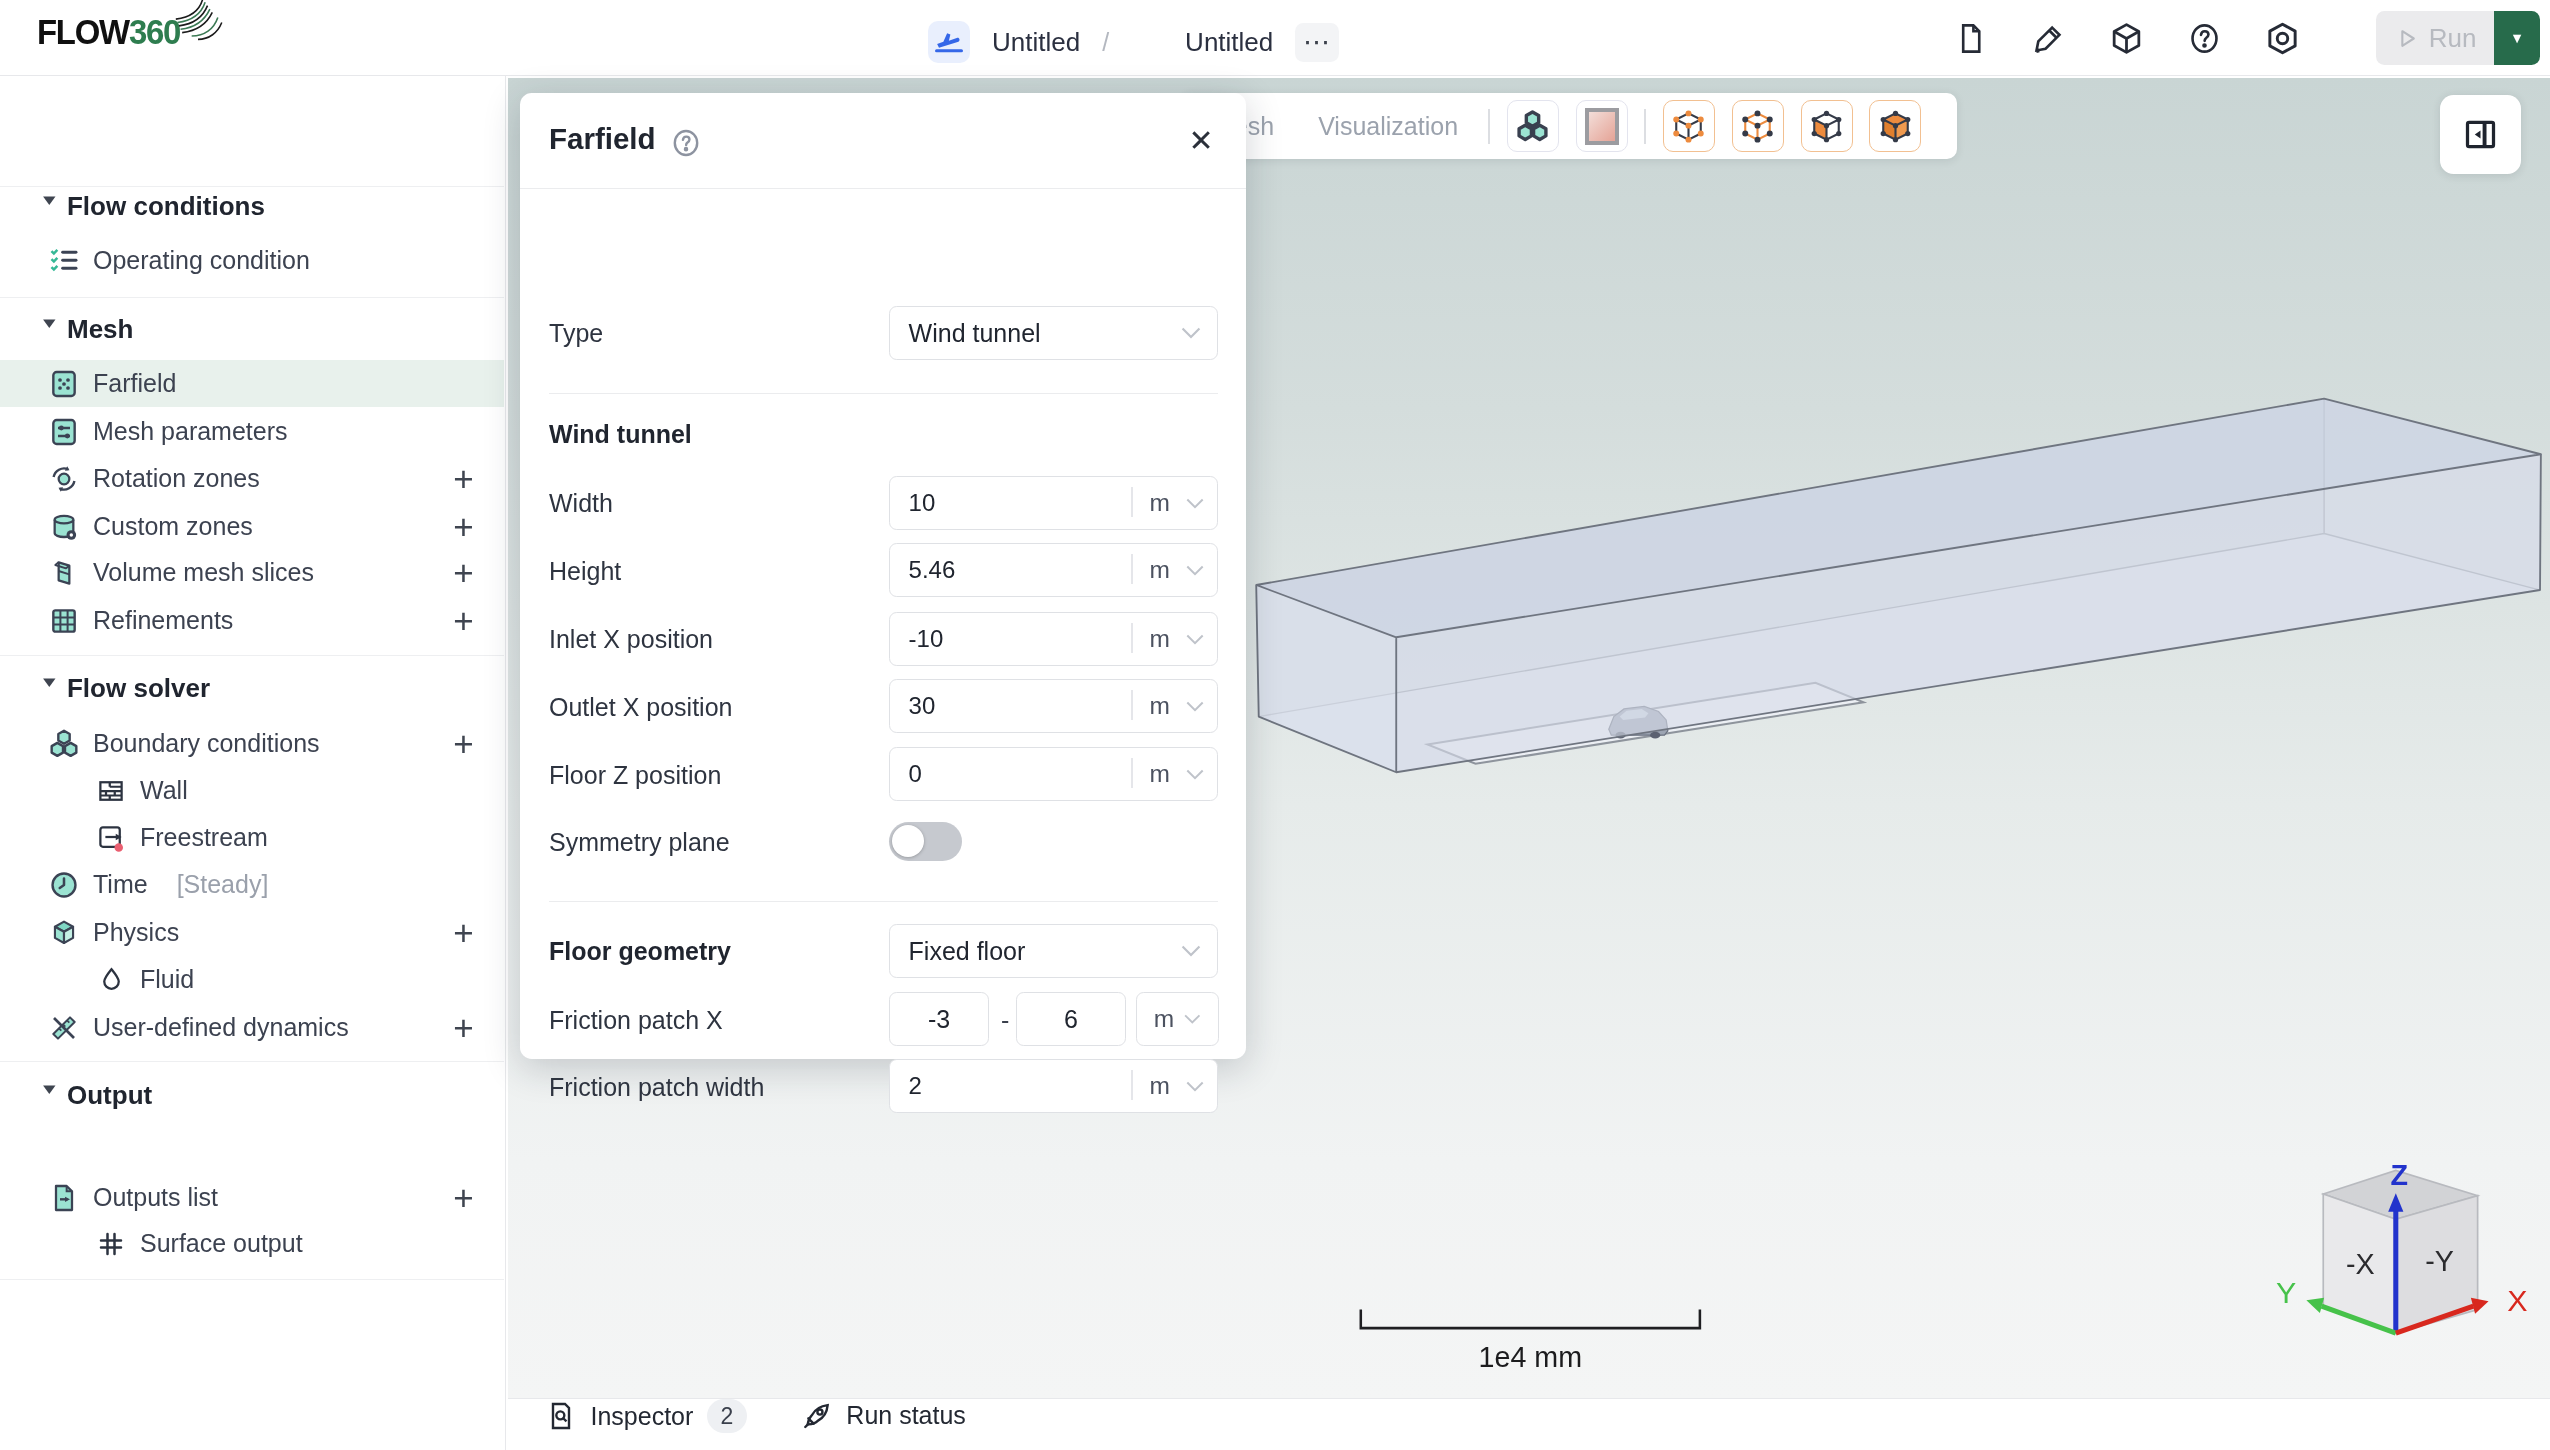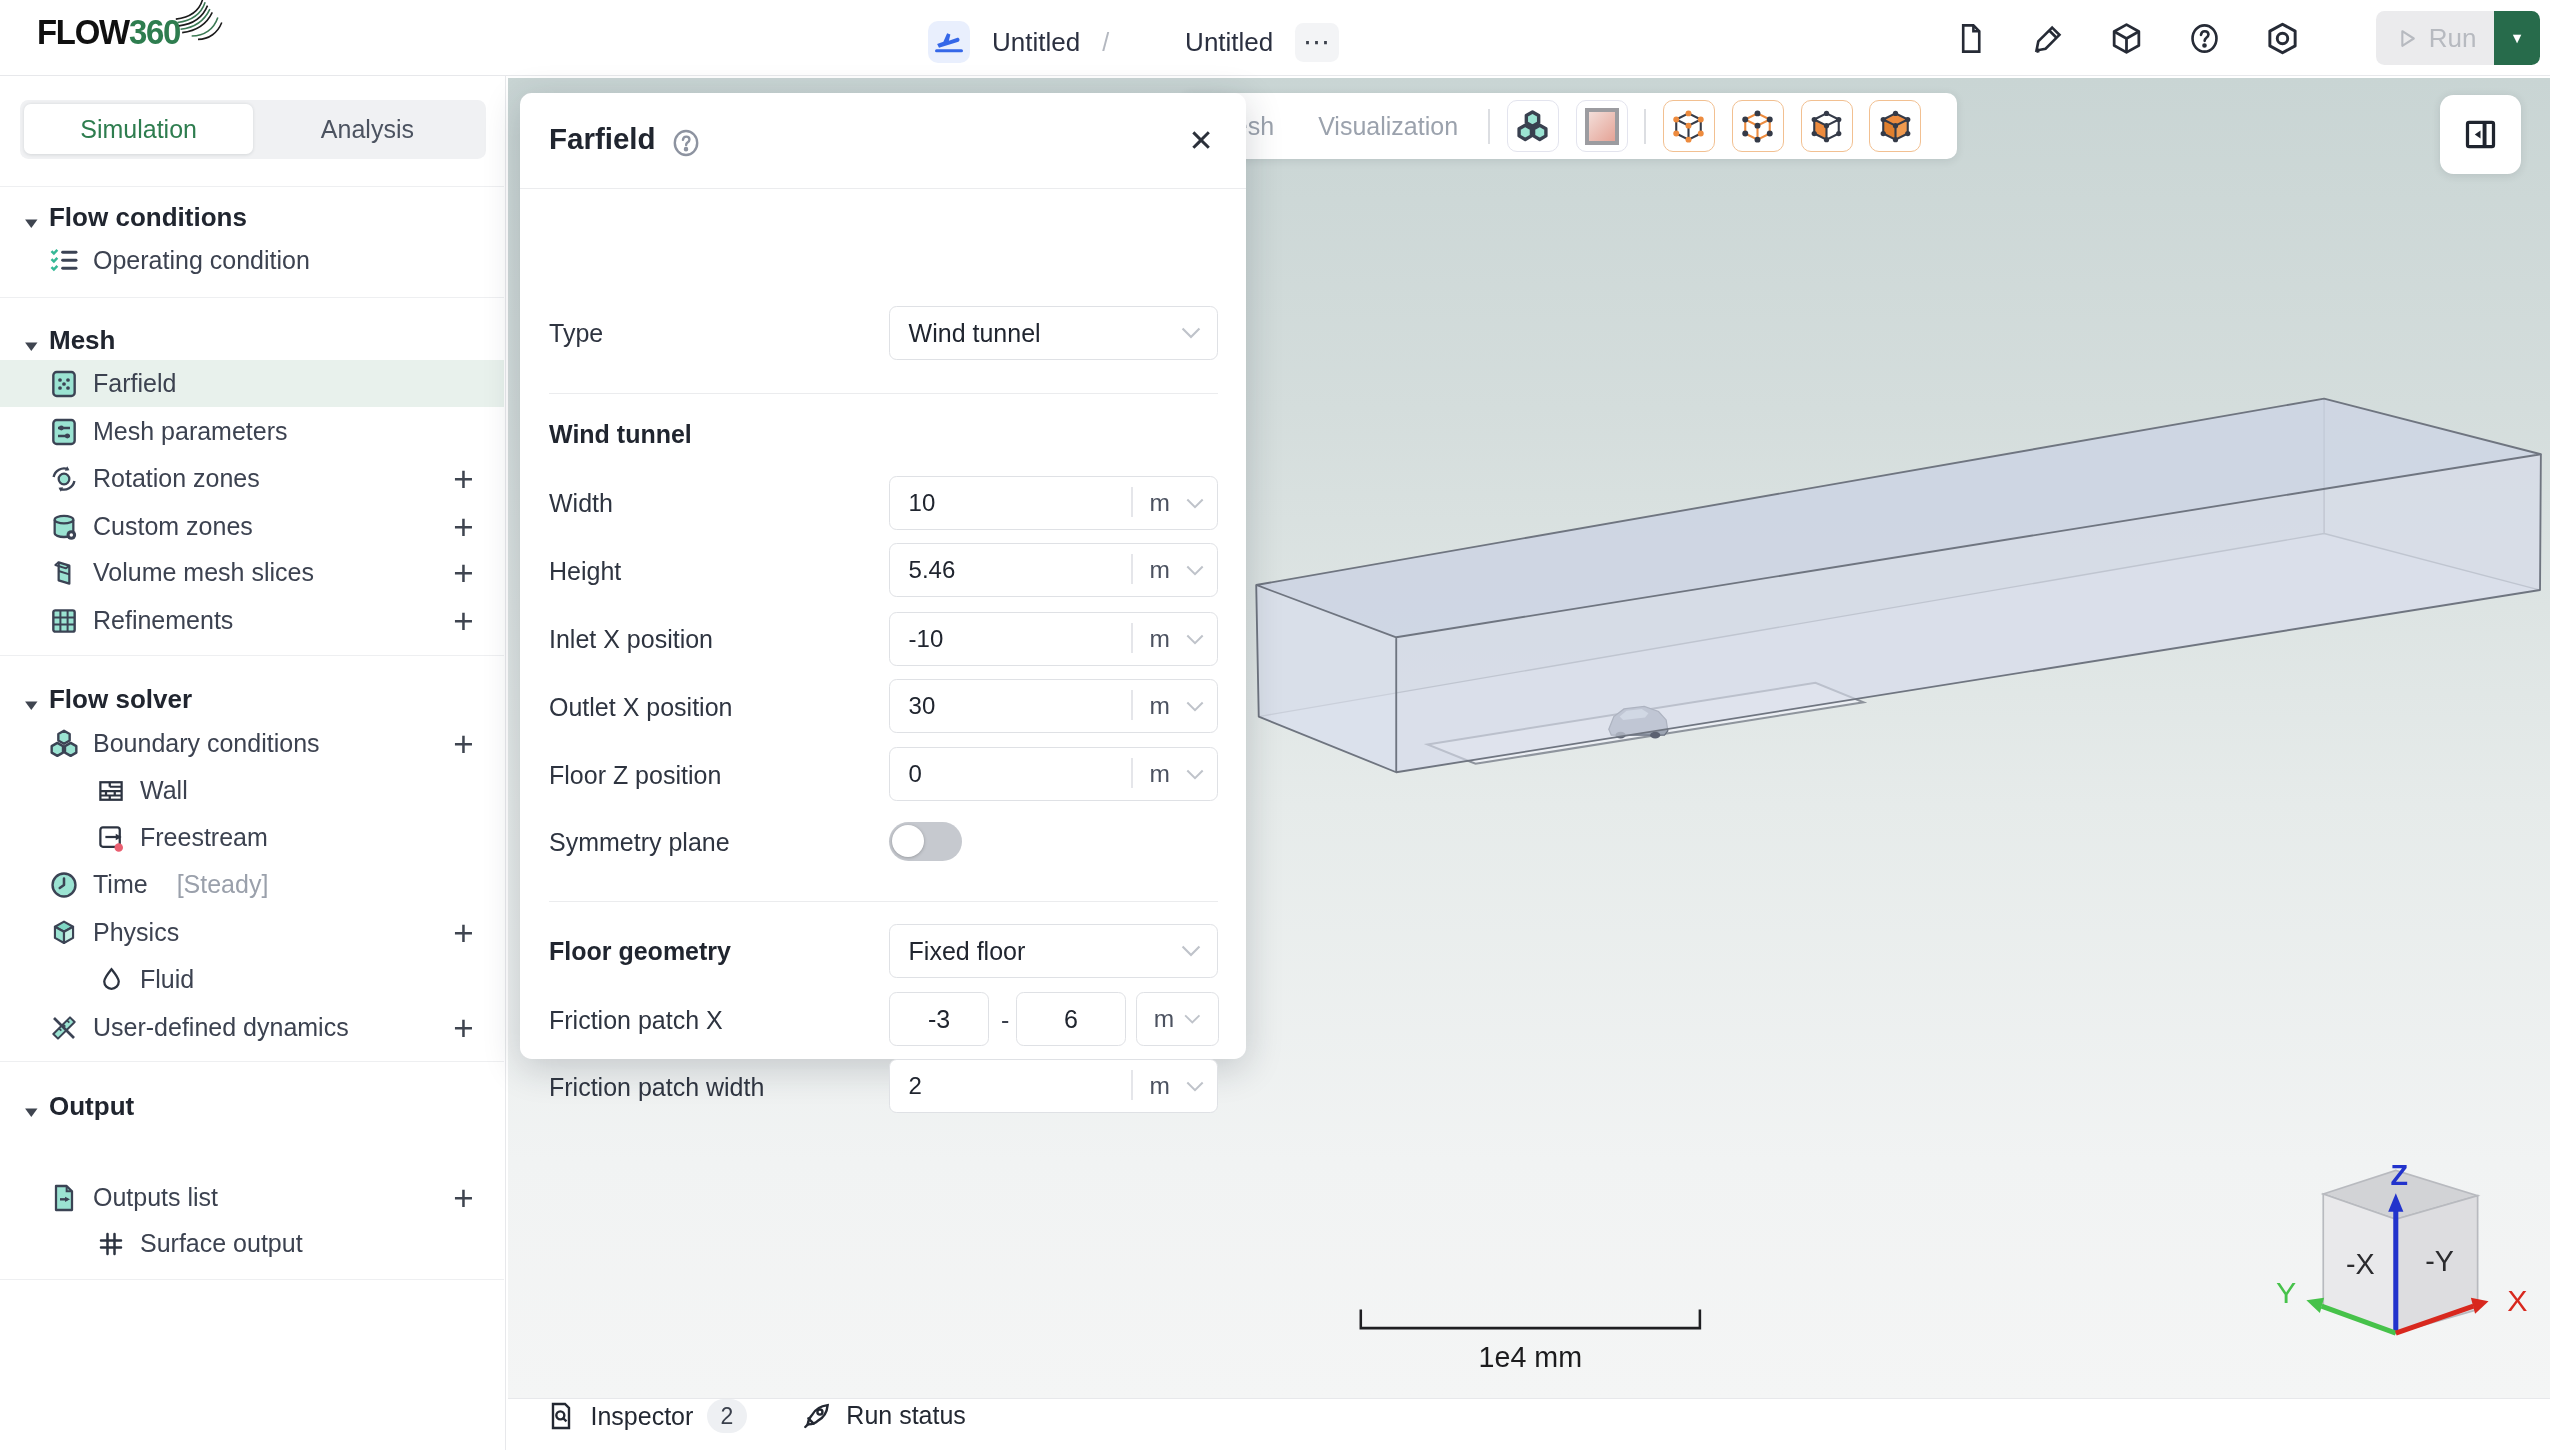--- a/index.html
+++ b/index.html
@@ -20,21 +20,21 @@
   .runwrap{display:flex;margin-left:15px;margin-right:10px;height:54px;}
   .runbtn{width:118px;height:54px;background:#ebebed;border-radius:8.4px 0 0 8.4px;display:flex;align-items:center;justify-content:center;gap:10px;color:#b7bac0;font-size:26px;margin-left:40px;}
   .runcaret{width:46px;height:54px;background:#276b4b;border-radius:0 8.4px 8.4px 0;display:flex;align-items:center;justify-content:center;color:#fff;font-size:14.3px;}
 
   
   .sidebar{position:absolute;left:0;top:76px;width:506px;height:1375px;background:#fff;border-right:1.7px solid #e7e8eb;z-index:30;}
   .tabs{position:absolute;left:20px;top:23.6px;width:466px;height:59px;background:#f0f1f3;border-radius:8.4px;display:flex;padding:4.2px;}
   .tab{flex:1;display:flex;align-items:center;justify-content:center;font-size:25px;color:#4c piece5360;color:#4c5360;border-radius:6.7px;cursor:pointer;}
   .tab.active{background:#fff;color:#2e7d4f;box-shadow:0 0.8px 3.4px rgba(20,30,40,.12);}
   .sb-div{position:absolute;left:0;width:504px;height:0;border-top:1.7px solid #eeeff1;}
-  .sec{position:absolute;left:0;width:436px;height:42px;display:flex;align-items:flex-end;cursor:pointer;}
+  .sec{position:absolute;left:18px;width:436px;height:42px;display:flex;align-items:flex-start;cursor:pointer;}
   .sec .car{margin-left:22px;width:18.6px;}
   .sec .t{margin-left:8.4px;font-size:26px;font-weight:700;color:#20252f;}
   .row{position:absolute;left:0;width:504px;height:47px;display:flex;align-items:center;cursor:pointer;}
   .row.sel{background:#e8f1ec;}
   .row .ic{position:absolute;left:47px;width:34px;height:34px;display:flex;align-items:center;justify-content:center;}
   .row .lb{position:absolute;left:93px;font-size:25px;color:#3c title4250;color:#3c4250;white-space:nowrap;}
   .row.sub .ic{left:94px;} .row.sub .lb{left:140px;}
   .row .sfx{color:#9aa0ab;margin-left:29px;}
   .row .plus{position:absolute;right:22px;width:37px;height:37px;display:flex;align-items:center;justify-content:center;font-size:35px;font-weight:300;color:#3f4550;}
 
@@ -160,24 +160,20 @@
           <span>Run</span>
         </span>
         <span class="runcaret">
             <span>▼</span>
           </span>
       </span>
     </div>
   </header>
 
   <aside class="sidebar">
-    <div class="tabs">
-      <div class="tab active">Simulation</div>
-      <div class="tab">Analysis</div>
-    </div>
     <div class="sb-div" style="top:110px"></div>
 
     <div class="sec" style="top:115px">
       <svg class="car" viewBox="0 0 12 12" width="18.6" height="18.6" style="margin-left:22px">
           <path d="M2 3.5h8L6 9z" fill="#3f4550"></path>
         </svg>
       <span class="t">Flow conditions</span>
     </div>
     <div class="row" style="top:161px">
       <span class="ic">

